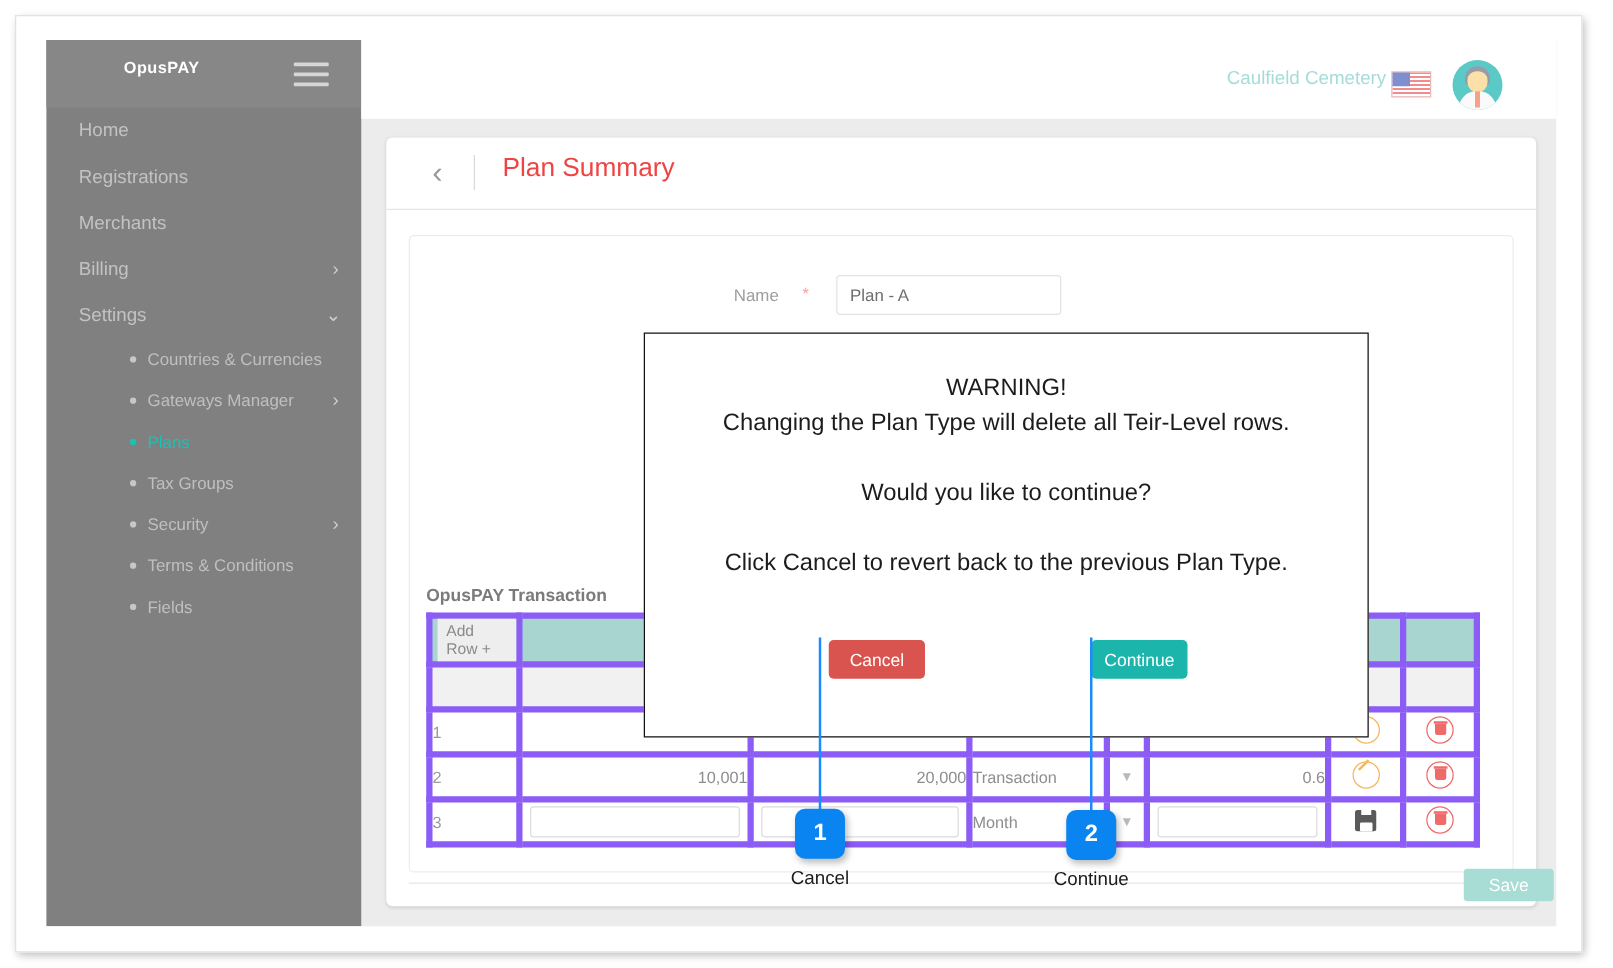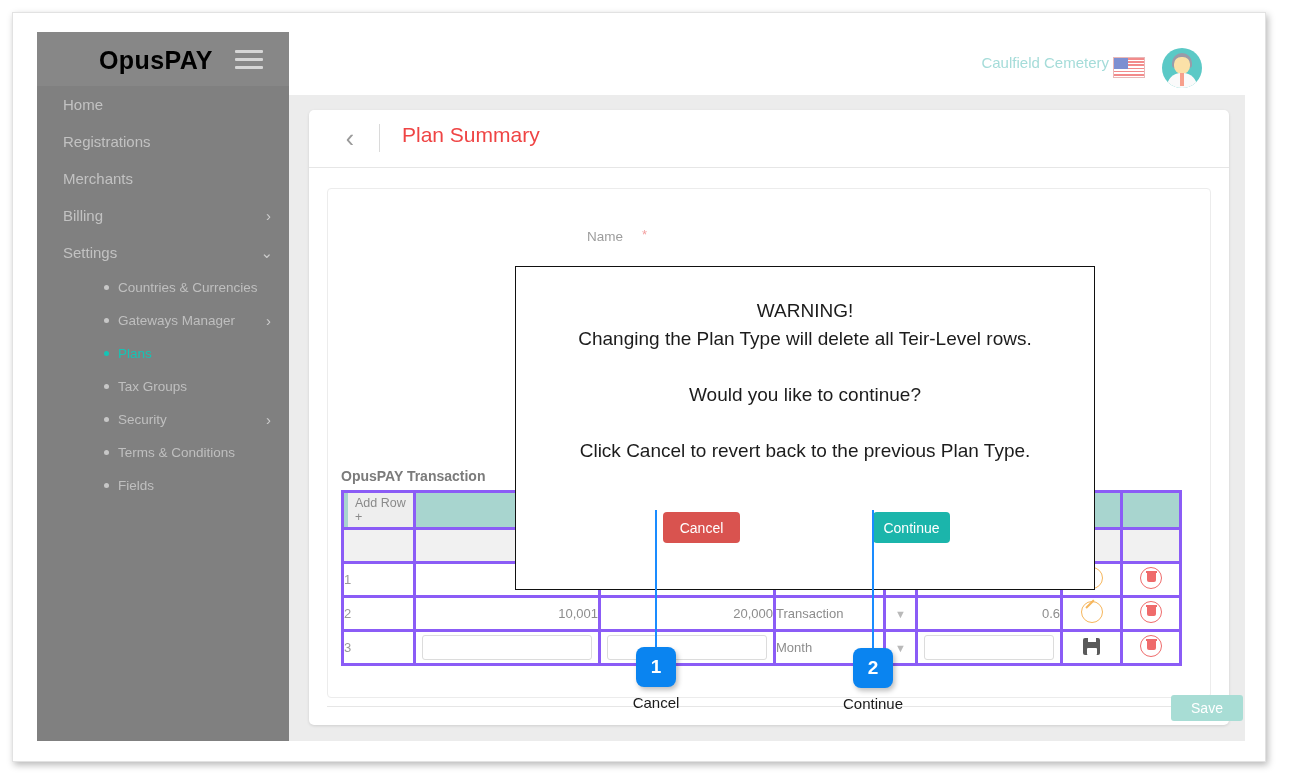--- a/index.html
+++ b/index.html
@@ -8,21 +8,21 @@
   
   .frame{position:absolute;left:12px;top:12px;width:1254px;height:750px;background:#ffffff;
          border:1px solid #e2e2e2;box-shadow:2px 3px 7px rgba(0,0,0,.28);box-sizing:border-box;}
 
   
   .app{position:absolute;left:24px;top:19px;width:1208px;height:709px;background:#ececec;overflow:hidden;}
 
   
   .sidebar{position:absolute;left:0;top:0;width:252px;height:709px;background:#808080;}
   .brandbar{position:absolute;left:0;top:0;width:252px;height:54px;background:#878787;}
-  .brand{position:absolute;left:62px;top:14px;font-size:25px;font-weight:bold;color:#000000;letter-spacing:.4px;}
+  .brand{position:absolute;left:62px;top:14px;font-size:13px;font-weight:bold;color:#ffffff;letter-spacing:.4px;}
   .burger{position:absolute;right:26px;top:18px;width:28px;height:20px;cursor:pointer;}
   .burger span{display:block;height:3px;background:#d6d6d6;margin-bottom:5px;border-radius:1px;}
 
   .nav{position:absolute;left:0;top:54px;width:260px;}
   .nav-item{position:relative;height:37px;line-height:37px;padding-left:26px;color:#c2c2c2;font-size:15px;cursor:pointer;white-space:nowrap;}
   .nav-sub{position:relative;height:33px;line-height:33px;padding-left:58px;color:#bfbfbf;font-size:13.5px;cursor:pointer;white-space:nowrap;margin-left:23px;}
   .nav-sub .dot{position:absolute;left:44px;top:14px;width:5px;height:5px;border-radius:50%;background:#c7c7c7;}
   .nav-sub.active{color:#15c4b5;}
   .nav-sub.active .dot{background:#15c4b5;}
   .chev-r{position:absolute;right:26px;top:0;line-height:37px;color:#cccccc;font-size:15px;}
@@ -54,21 +54,21 @@
 
   .name-label{position:absolute;left:278px;top:119px;font-size:13.5px;color:#9d9d9d;}
   .req{position:absolute;left:333px;top:117px;color:#f3a0a0;font-size:13px;}
   .name-input{position:absolute;left:360px;top:110px;width:180px;height:32px;border:1px solid #e3e3e3;border-radius:3px;
               box-sizing:border-box;padding:0 10px;font-size:13.5px;color:#6d6d6d;line-height:32px;background:#fff;}
 
   .tbl-title{position:absolute;left:32px;top:358px;font-size:14px;font-weight:bold;color:#7b7b7b;}
 
   
   .tbl{position:absolute;left:32px;top:380px;width:838px;border-collapse:collapse;table-layout:fixed;font-size:13px;}
-  .tbl td,.tbl th{border:3px solid #8b5cf6;padding:0;height:31px;}
+  .tbl td,.tbl th{border:5px solid #8b5cf6;padding:0;height:31px;}
   .th-teal{background:#a8d5cf;}
   .th-sub{background:#f1f1f1;height:31px;}
   .addrow{display:inline-block;background:#eeeeee;color:#8a8a8a;font-size:12.5px;padding:3px 7px;margin-left:4px;cursor:pointer;}
   .cell-num{text-align:right;padding-right:10px;color:#8d8d8d;}
   .cell-idx{padding-left:11px;color:#9a9a9a;}
   .cell-c{text-align:center;}
   .mini-input{display:block;margin:0 6px;height:23px;border:1px solid #dcdcdc;border-radius:3px;background:#fff;}
   .sel{position:relative;padding-left:10px;color:#8d8d8d;font-size:13px;}
   .sel-arrow{color:#b9b9b9;font-size:11px;text-align:center;}
 
@@ -188,20 +188,21 @@
       <div class="pagehead">
         <div class="back-chev">‹</div>
         <div class="vrule"></div>
         <div class="ptitle">Plan Summary</div>
       </div>
 
       <div class="card"></div>
 
       <div class="name-label">Name</div>
       <div class="req">*</div>
+      <div class="name-input">Plan - A</div>
 
       <div class="tbl-title">OpusPAY Transaction</div>
 
       <table class="tbl">
         <colgroup>
           <col style="width:72px">
             <col style="width:185px">
             <col style="width:175px">
           <col style="width:110px">
             <col style="width:32px">

